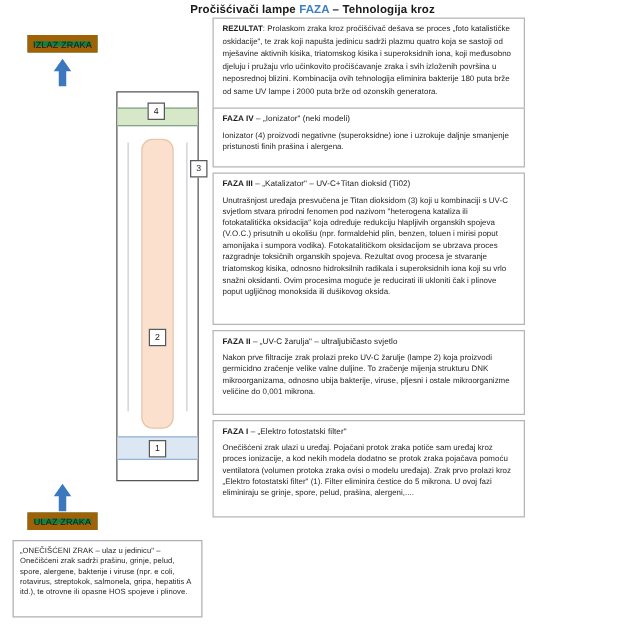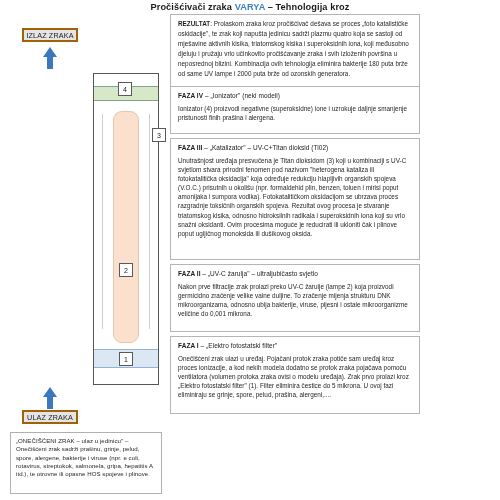--- a/index.html
+++ b/index.html
@@ -22,22 +22,22 @@
     color: #1a1a1a;
     letter-spacing: 0.1px;
     white-space: nowrap;
   }
   .title .brand { color: #3e7fc1; }
   .title .dash { color: #1a1a1a; font-weight: bold; }
 
   
   .tagbox {
     position: absolute;
-    border: 2px solid #a16207;
-    background: #e5e5e5;
+    border: 5px solid #a16207;
+    background: #15803d;
     font-size: 7.2px;
     color: #1a1a1a;
     letter-spacing: 0.15px;
     display: flex;
     align-items: center;
     justify-content: center;
     white-space: nowrap;
   }
   #tag-izlaz { left: 22px; top: 28px; width: 56px; height: 14px; }
   #tag-ulaz  { left: 22px; top: 410px; width: 56px; height: 14px; }
@@ -160,21 +160,21 @@
   #panel-f1     { top: 336px; height: 78px; }
 
   #panel-result .body { font-size: 6.35px; line-height: 9.9px; }
 </style>
 </head>
 <body>
 
 <div id="root">
 
   <div class="title">
-    <span>Pročišćivači zraka </span><span class="brand">VARYA</span><span class="dash">  –  </span><span>Tehnologija kroz</span>
+    <span>Pročišćivači lampe </span><span class="brand">FAZA</span><span class="dash">  –  </span><span>Tehnologija kroz</span>
   </div>
 
   <div class="tagbox" id="tag-izlaz">IZLAZ ZRAKA</div>
 
   <svg class="arrow" style="left:42px; top:46px;" viewBox="0 0 16 24">
     <polygon points="8,1 15,11 11,11 11,23 5,23 5,11 1,11" fill="#3b78bd"></polygon>
   </svg>
 
   <div id="device-shell">
     <div class="guide" id="guide-l"></div>

